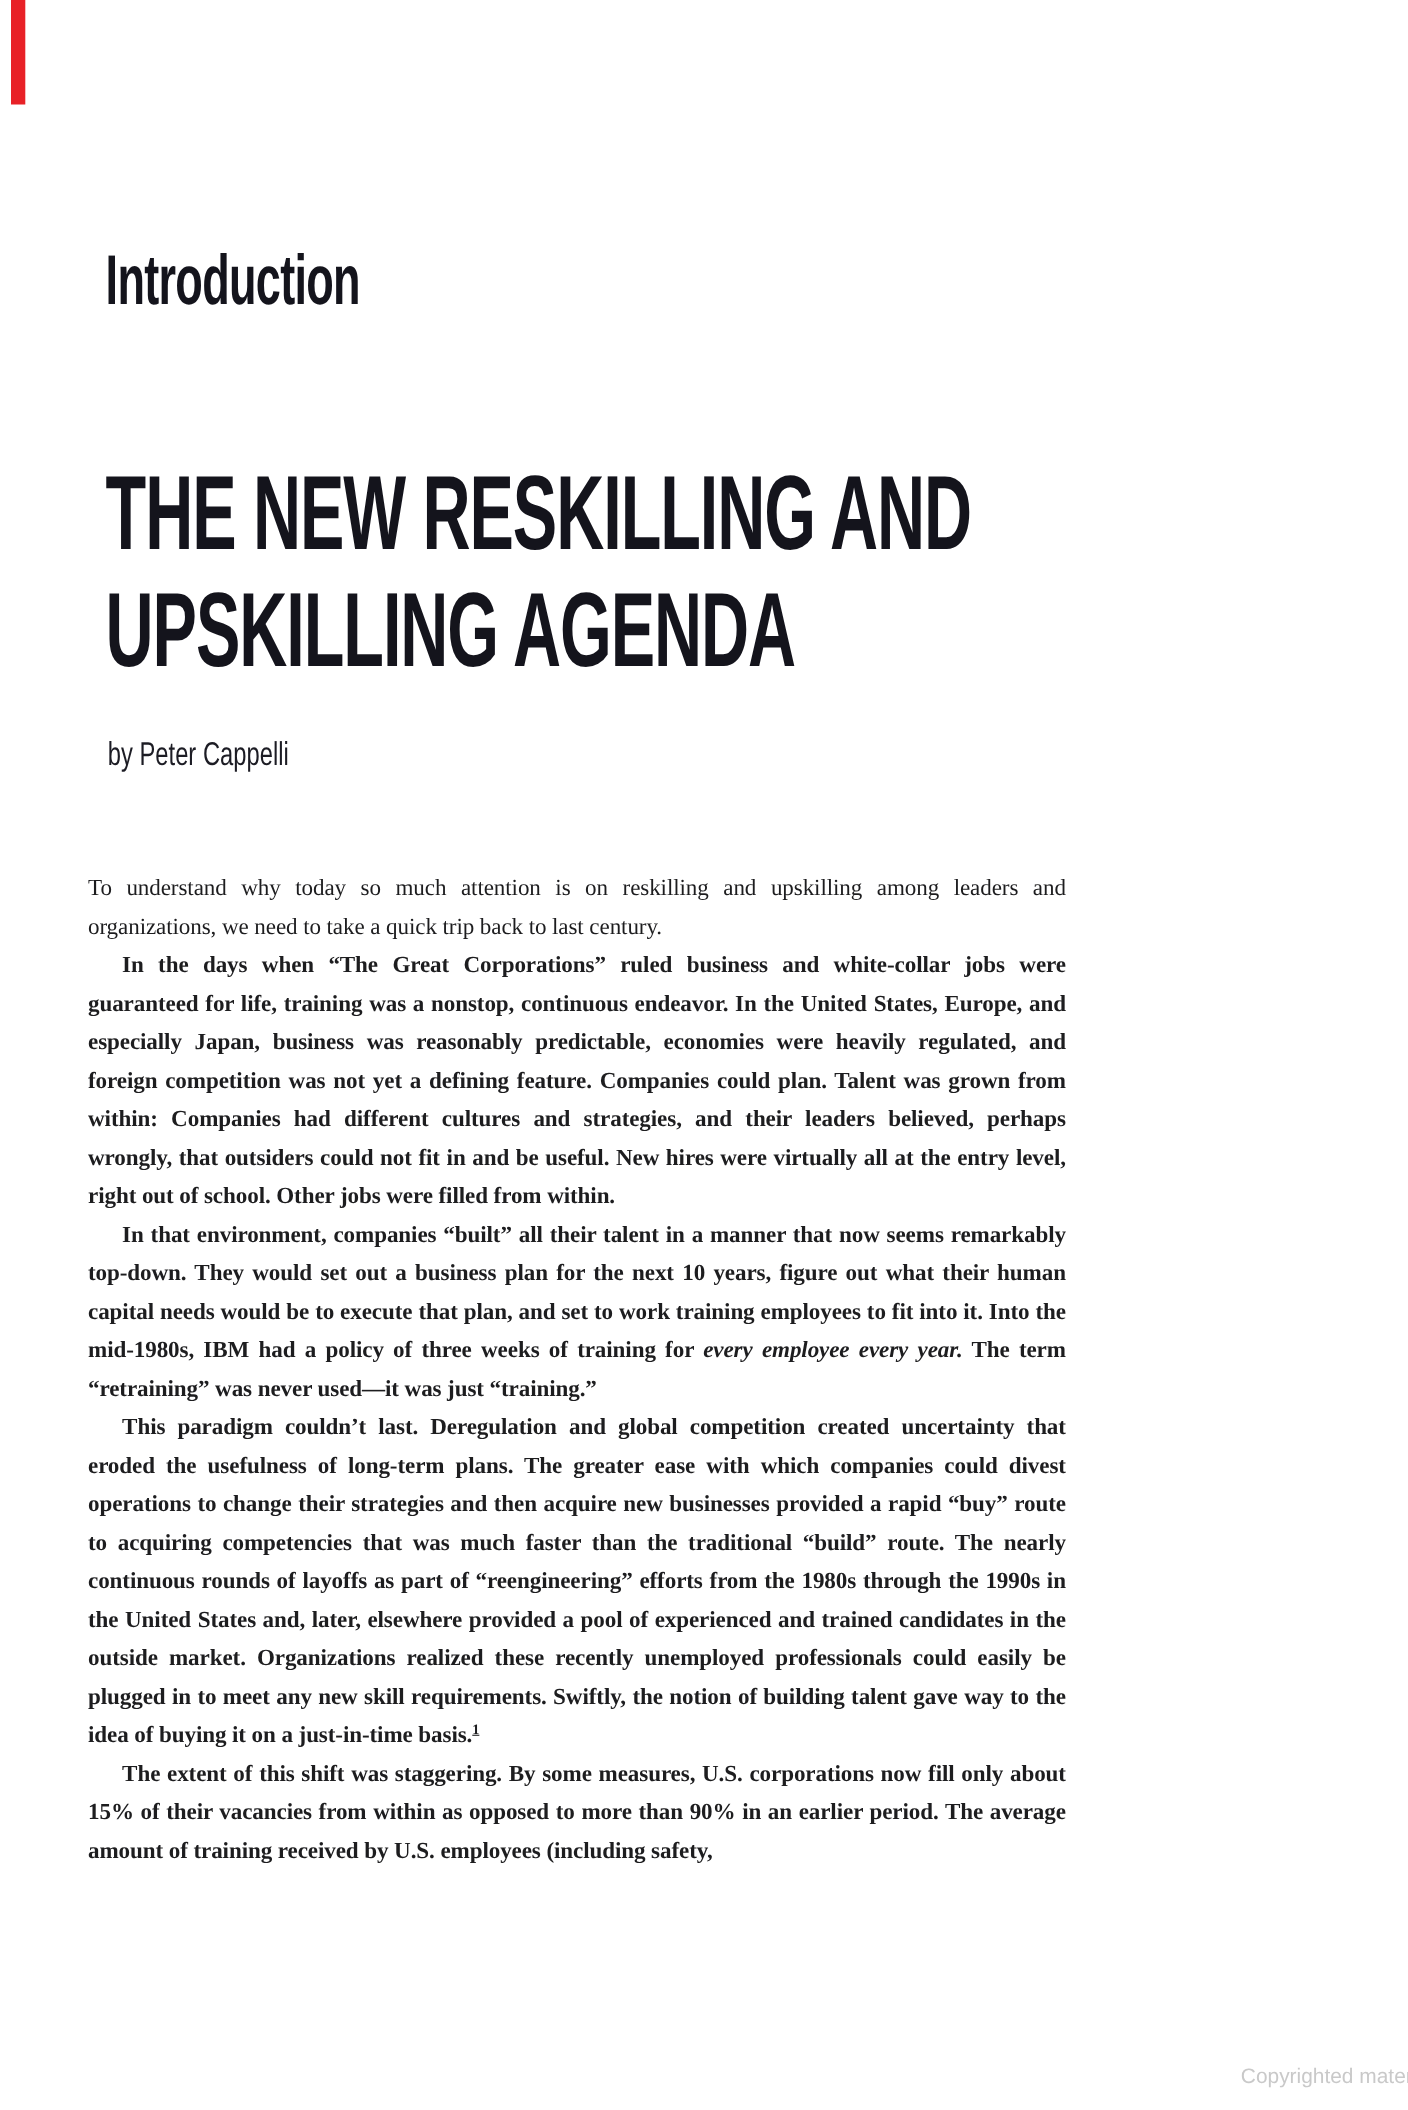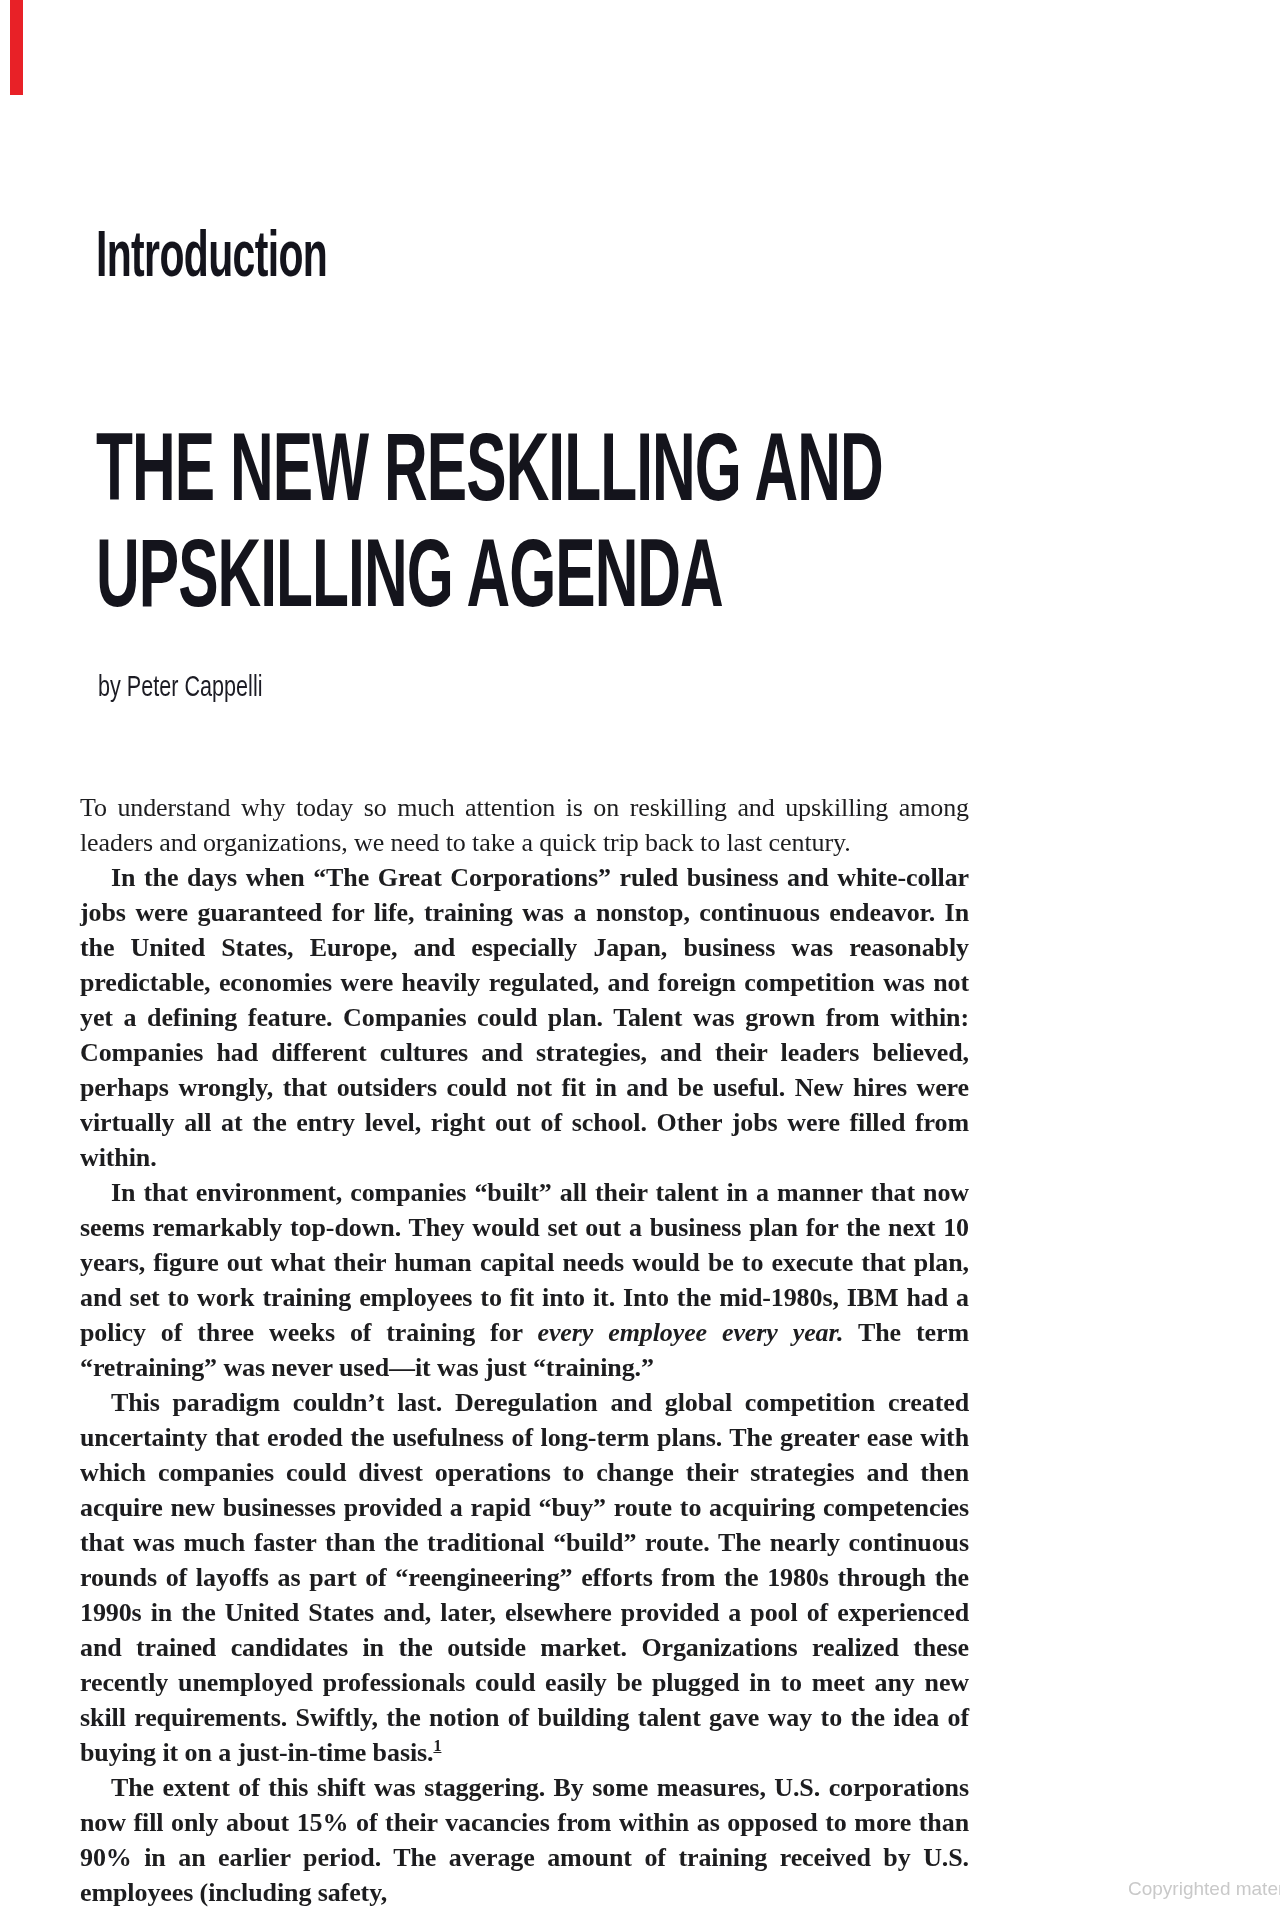--- a/index.html
+++ b/index.html
@@ -66,21 +66,21 @@
     color: #1c1c24;
     transform: scaleX(0.72);
     transform-origin: 0 0;
     white-space: nowrap;
   }
   .article-body {
     position: absolute;
     left: 80px;
     top: 790px;
     width: 889px;
-    font-size: 26px;
+    font-size: 21px;
     line-height: 35px;
     letter-spacing: -0.1px;
     color: #1d1d1f;
     text-align: justify;
   }
   .para {
     margin: 0;
     padding: 0;
     text-justify: inter-word;
   }

